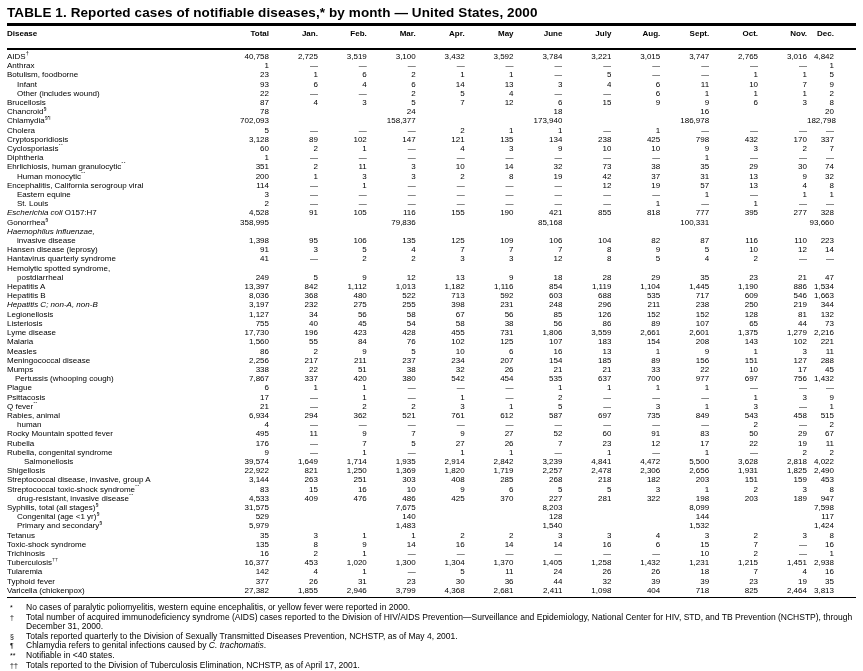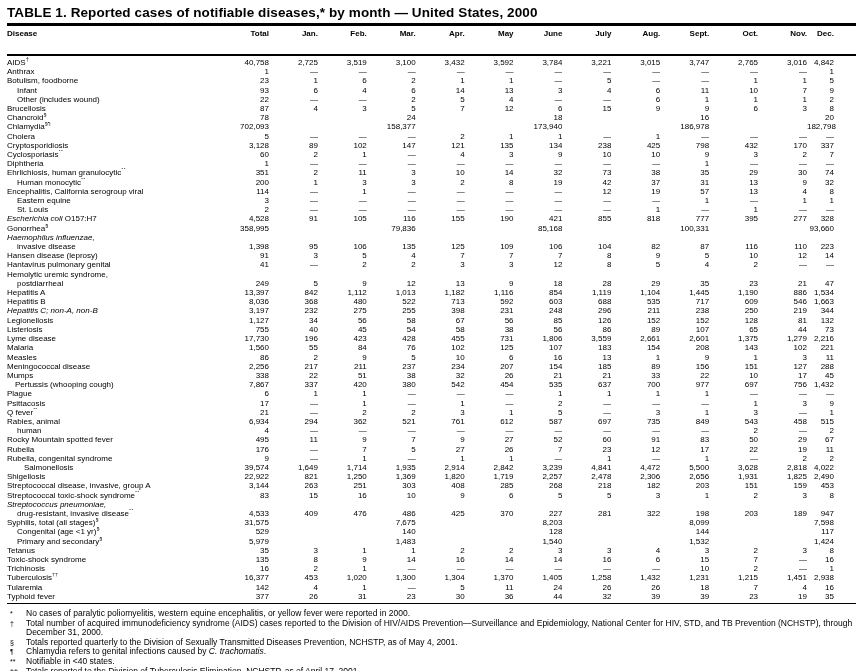--- a/index.html
+++ b/index.html
@@ -12,21 +12,21 @@
   .title {
     font-size:13.5px; font-weight:bold; letter-spacing:0.1px;
     margin:2px 0 3px 0; white-space:nowrap;
   }
   table.disease-table {
     width:100%; border-collapse:collapse; table-layout:fixed;
     border-top:3px solid #000; border-bottom:1px solid #000;
   }
   thead th {
     font-size:8px; font-weight:bold; text-align:right;
-    padding:3px 0 16px 0; border-bottom:2px solid #000; white-space:nowrap;
+    padding:3px 0 10px 0; border-bottom:2px solid #000; white-space:nowrap;
   }
   thead th.col-disease { text-align:left; }
   thead th:last-child, tbody td:last-child { padding-right:22px; }
   tbody td {
     font-size:8px; line-height:9.2px; height:9.2px;
     text-align:right; padding:0; white-space:nowrap; overflow:hidden;
   }
   tbody tr:first-child td { padding-top:2px; }
   tbody tr:last-child td { padding-bottom:2px; }
   tbody td.label { text-align:left; }
@@ -429,37 +429,37 @@
           <td>7</td>
           <td>7</td>
           <td>8</td>
           <td>9</td>
           <td>5</td>
           <td>10</td>
           <td>12</td>
           <td>14</td>
         </tr>
         <tr>
-          <td class="label"><span style="padding-left: 0px;"><span>Hantavirus pulmonary genital</span></span></td>
+          <td class="label"><span style="padding-left: 0px;"><span>Hantavirus quarterly syndrome</span></span></td>
           <td>41</td>
           <td>—</td>
           <td>2</td>
           <td>2</td>
           <td>3</td>
           <td>3</td>
           <td>12</td>
           <td>8</td>
           <td>5</td>
           <td>4</td>
           <td>2</td>
           <td>—</td>
           <td>—</td>
         </tr>
         <tr>
-          <td class="label"><span style="padding-left: 0px;"><span>Hemolytic uremic syndrome,</span></span></td>
+          <td class="label"><span style="padding-left: 0px;"><span>Hemolytic spotted syndrome,</span></span></td>
           <td></td>
           <td></td>
           <td></td>
           <td></td>
           <td></td>
           <td></td>
           <td></td>
           <td></td>
           <td></td>
           <td></td>
@@ -845,36 +845,20 @@
           <td>6</td>
           <td>5</td>
           <td>5</td>
           <td>3</td>
           <td>1</td>
           <td>2</td>
           <td>3</td>
           <td>8</td>
         </tr>
         <tr>
-          <td class="label"><span style="padding-left: 0px;"><span style="font-style: italic;">Streptococcus pneumoniae,</span></span></td>
-          <td></td>
-          <td></td>
-          <td></td>
-          <td></td>
-          <td></td>
-          <td></td>
-          <td></td>
-          <td></td>
-          <td></td>
-          <td></td>
-          <td></td>
-          <td></td>
-          <td></td>
-        </tr>
-        <tr>
           <td class="label"><span style="padding-left: 10px;"><span>drug-resistant, invasive disease</span><sup>**</sup></span></td>
           <td>4,533</td>
           <td>409</td>
           <td>476</td>
           <td>486</td>
           <td>425</td>
           <td>370</td>
           <td>227</td>
           <td>281</td>
           <td>322</td>
@@ -1020,20 +1004,36 @@
           <td>30</td>
           <td>36</td>
           <td>44</td>
           <td>32</td>
           <td>39</td>
           <td>39</td>
           <td>23</td>
           <td>19</td>
           <td>35</td>
         </tr>
+        <tr>
+          <td class="label"><span style="padding-left: 0px;"><span>Varicella (chickenpox)</span></span></td>
+          <td>27,382</td>
+          <td>1,855</td>
+          <td>2,946</td>
+          <td>3,799</td>
+          <td>4,368</td>
+          <td>2,681</td>
+          <td>2,411</td>
+          <td>1,098</td>
+          <td>404</td>
+          <td>718</td>
+          <td>825</td>
+          <td>2,464</td>
+          <td>3,813</td>
+        </tr>
       </tbody>
   </table>
 
   <div class="footnotes">
       <div class="fn"><span class="fn-marker">*</span><span>No cases of paralytic poliomyelitis, western equine encephalitis, or yellow fever were reported in 2000.</span></div>
       <div class="fn"><span class="fn-marker">†</span><span>Total number of acquired immunodeficiency syndrome (AIDS) cases reported to the Division of HIV/AIDS Prevention—Surveillance and Epidemiology, National Center for HIV, STD, and TB Prevention (NCHSTP), through December 31, 2000.</span></div>
       <div class="fn"><span class="fn-marker">§</span><span>Totals reported quarterly to the Division of Sexually Transmitted Diseases Prevention, NCHSTP, as of May 4, 2001.</span></div>
       <div class="fn"><span class="fn-marker">¶</span><span>Chlamydia refers to genital infections caused by </span><span style="font-style: italic;">C. trachomatis</span><span>.</span></div>
       <div class="fn"><span class="fn-marker">**</span><span>Notifiable in &lt;40 states.</span></div>
       <div class="fn"><span class="fn-marker">††</span><span>Totals reported to the Division of Tuberculosis Elimination, NCHSTP, as of April 17, 2001.</span></div>

